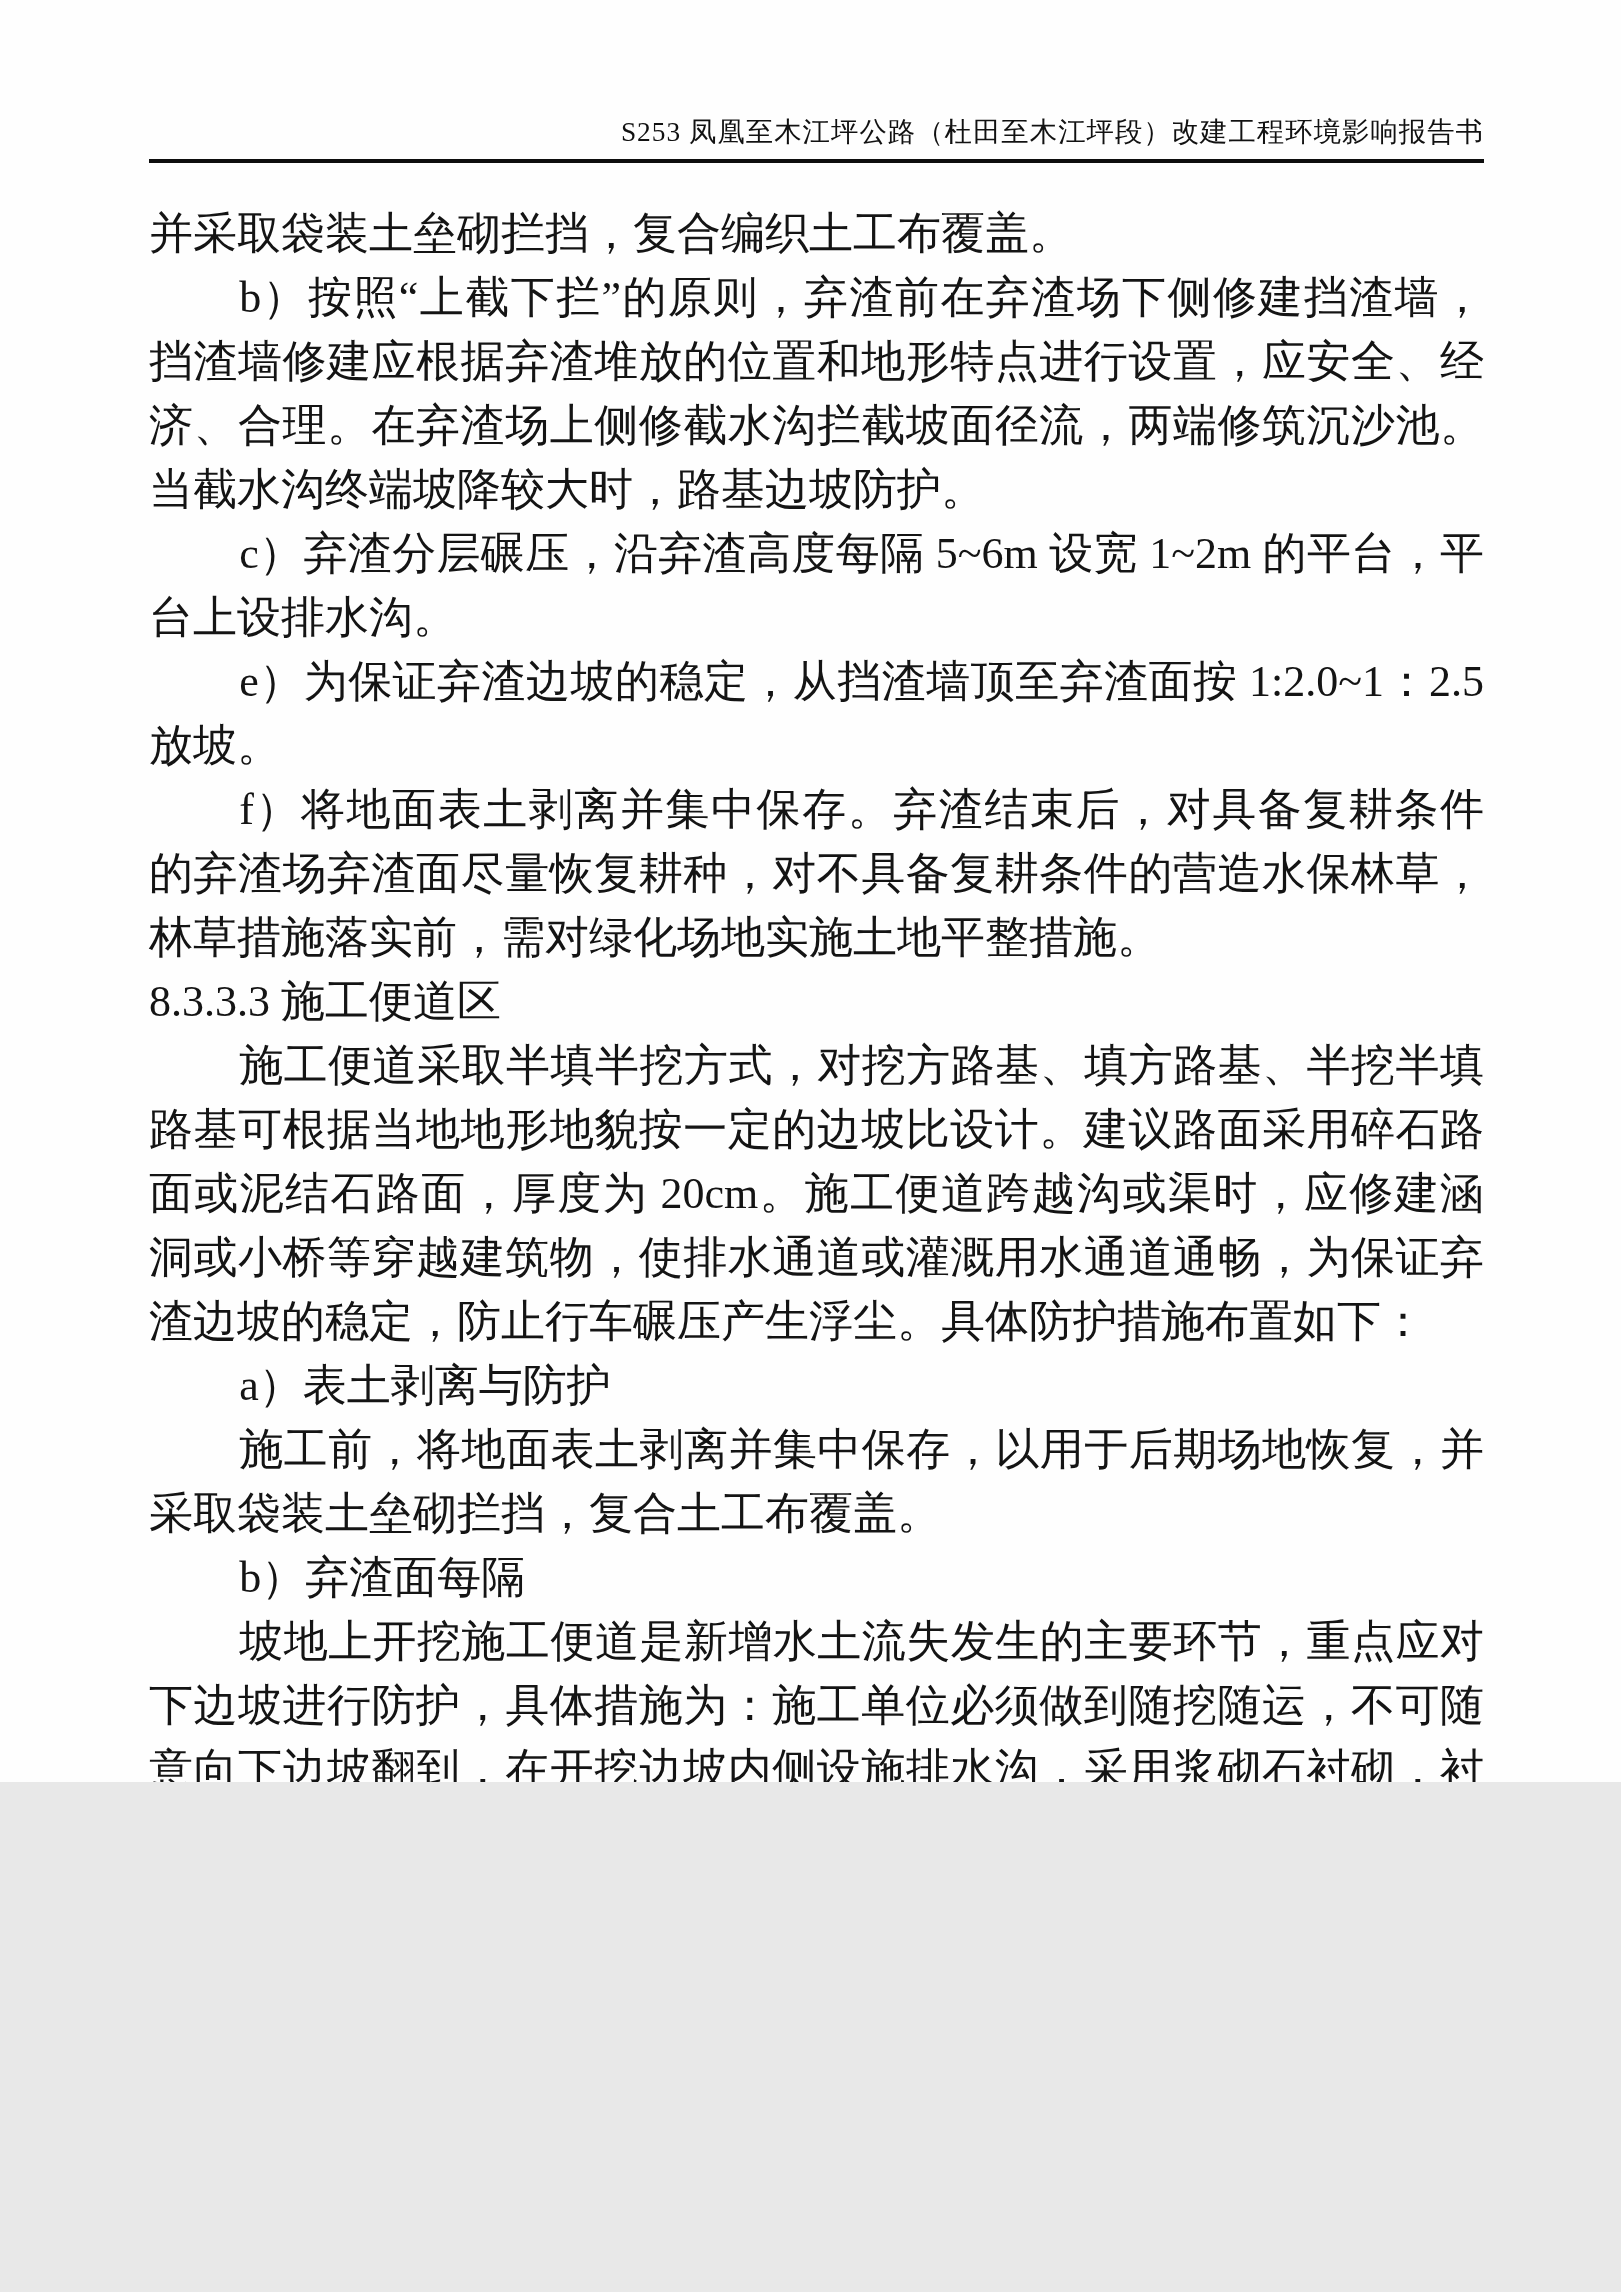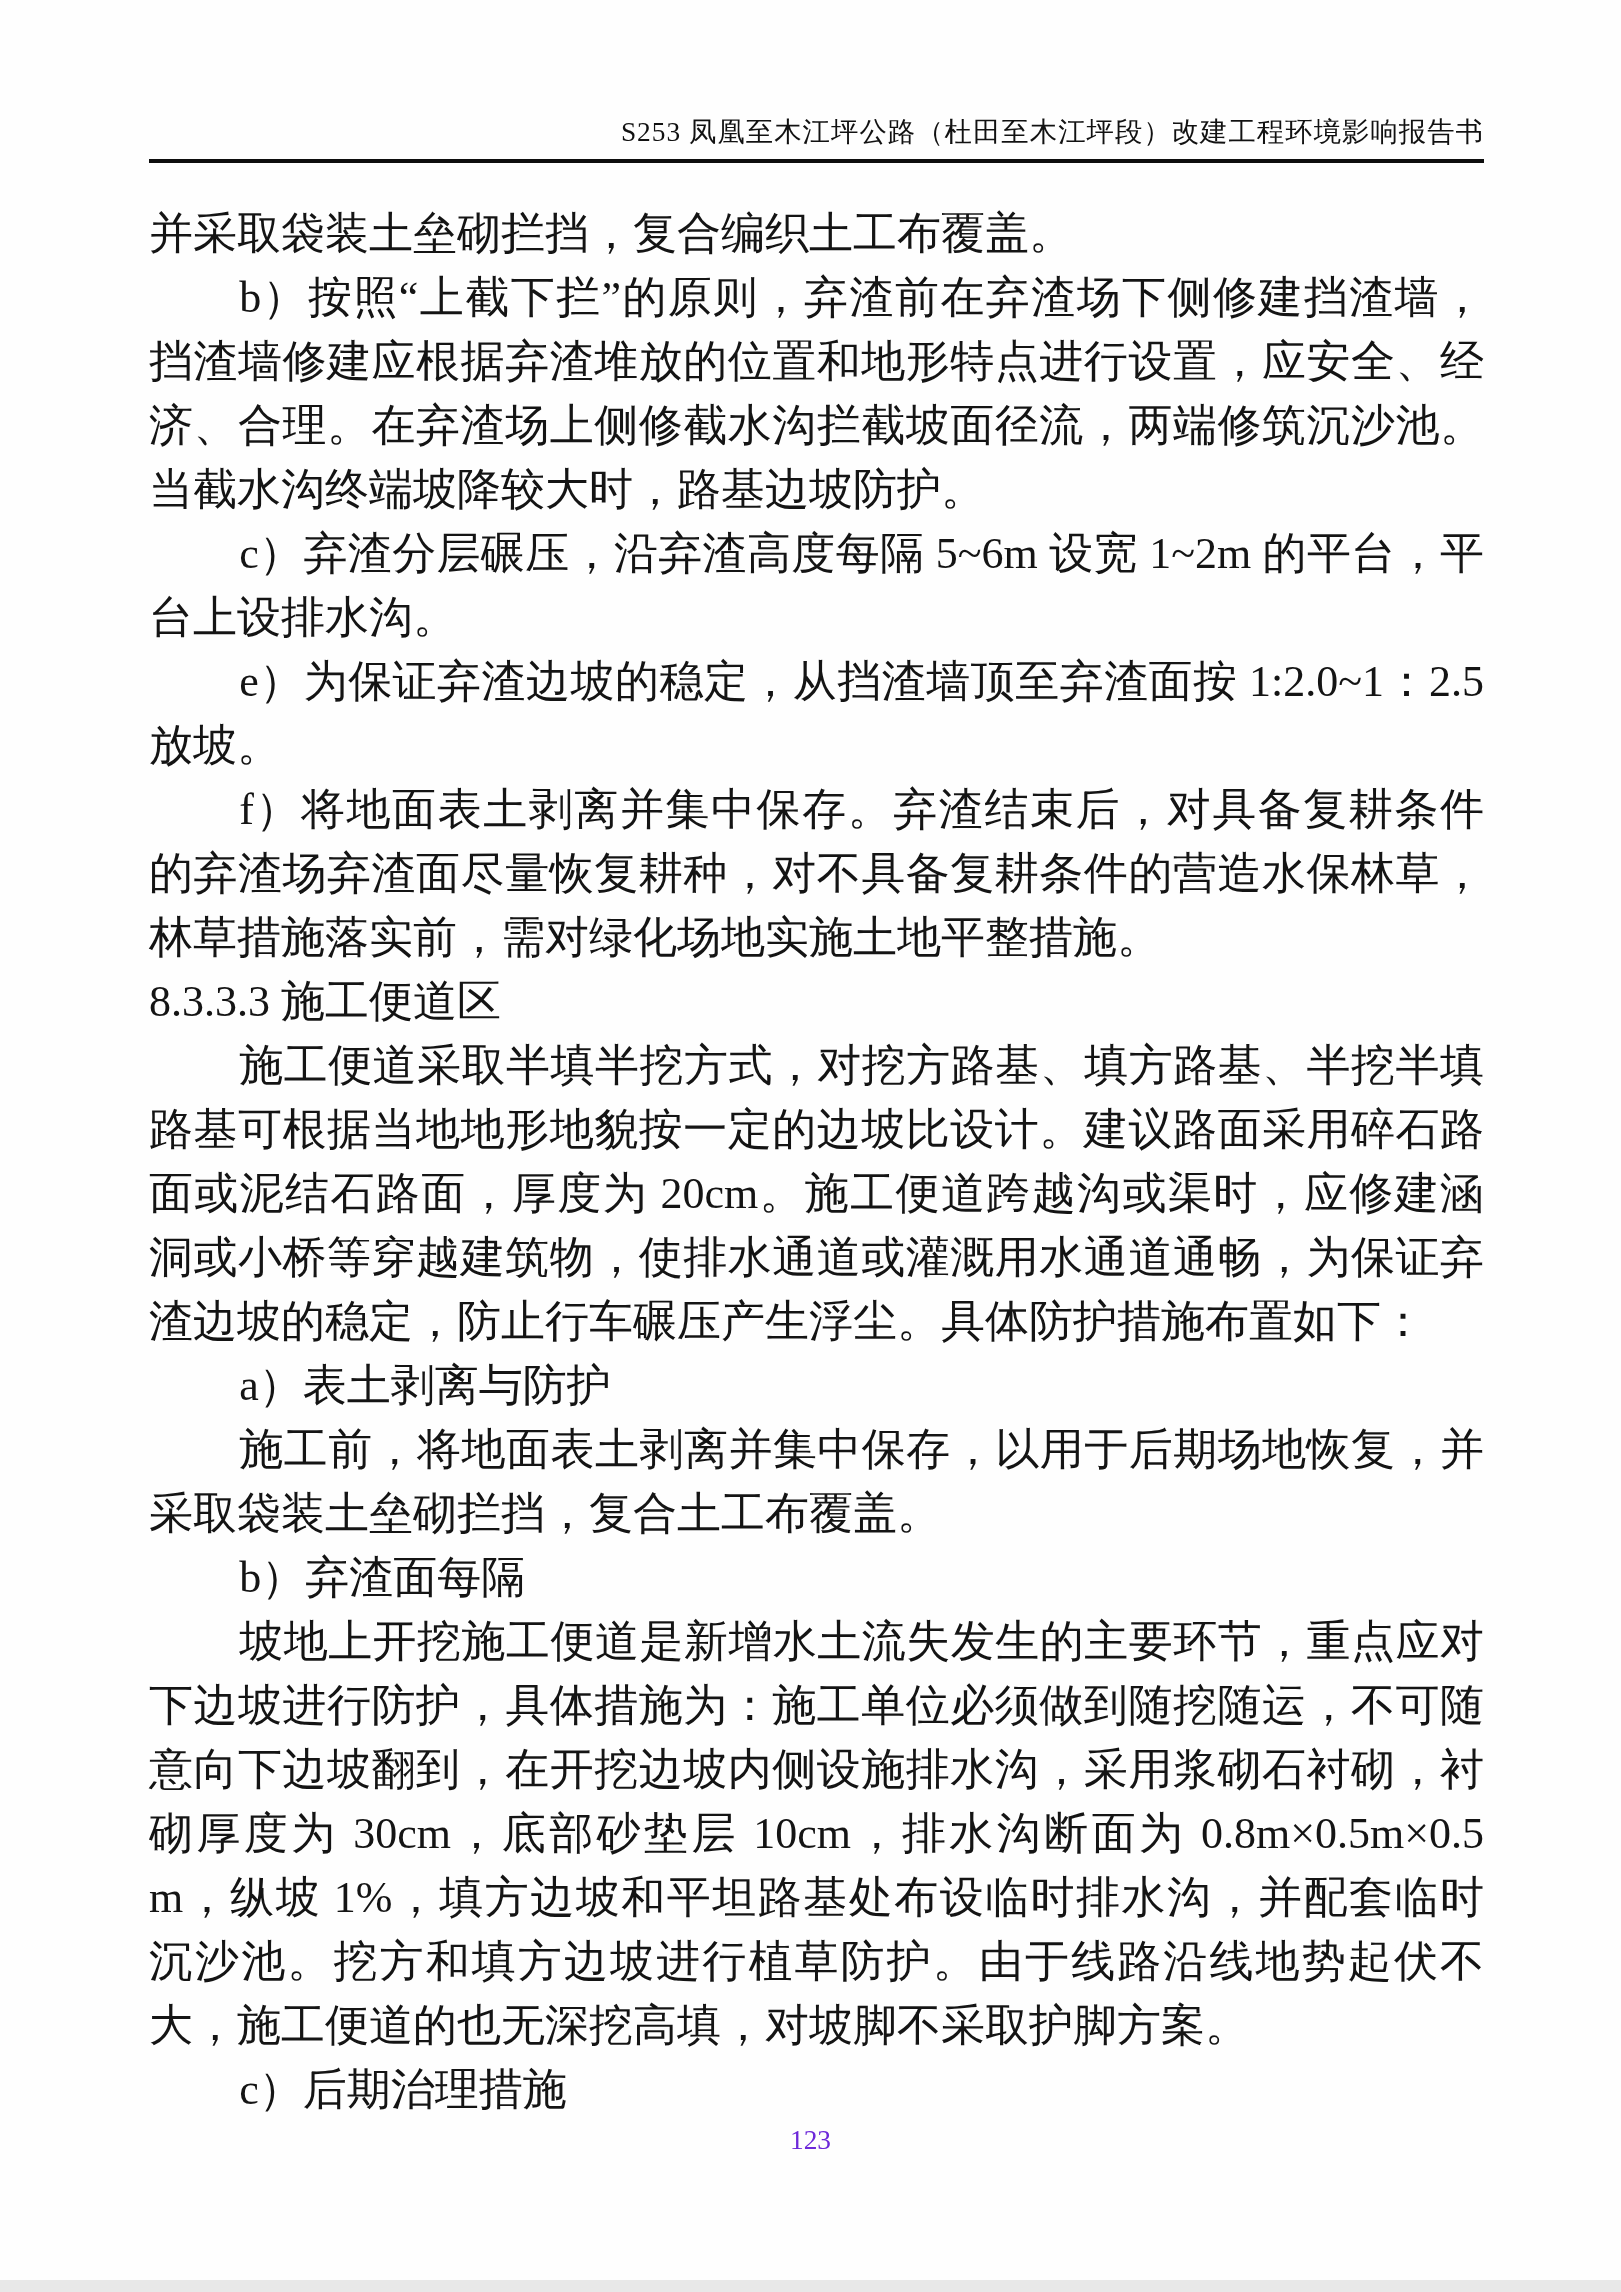--- a/index.html
+++ b/index.html
@@ -3,21 +3,21 @@
 <meta charset="utf-8">
 <style>
   html, body {
     margin: 0;
     padding: 0;
     background: #e8e8e8;
   }
   .page {
     position: relative;
     width: 1621px;
-    height: 2280px;
+    height: 1782px;
     background: #fefefe;
     font-family: "Liberation Serif", "DejaVu Serif", serif;
     color: #141414;
     overflow: hidden;
   }
   .header {
     position: absolute;
     left: 149px;
     top: 116px;
     width: 1335px;

